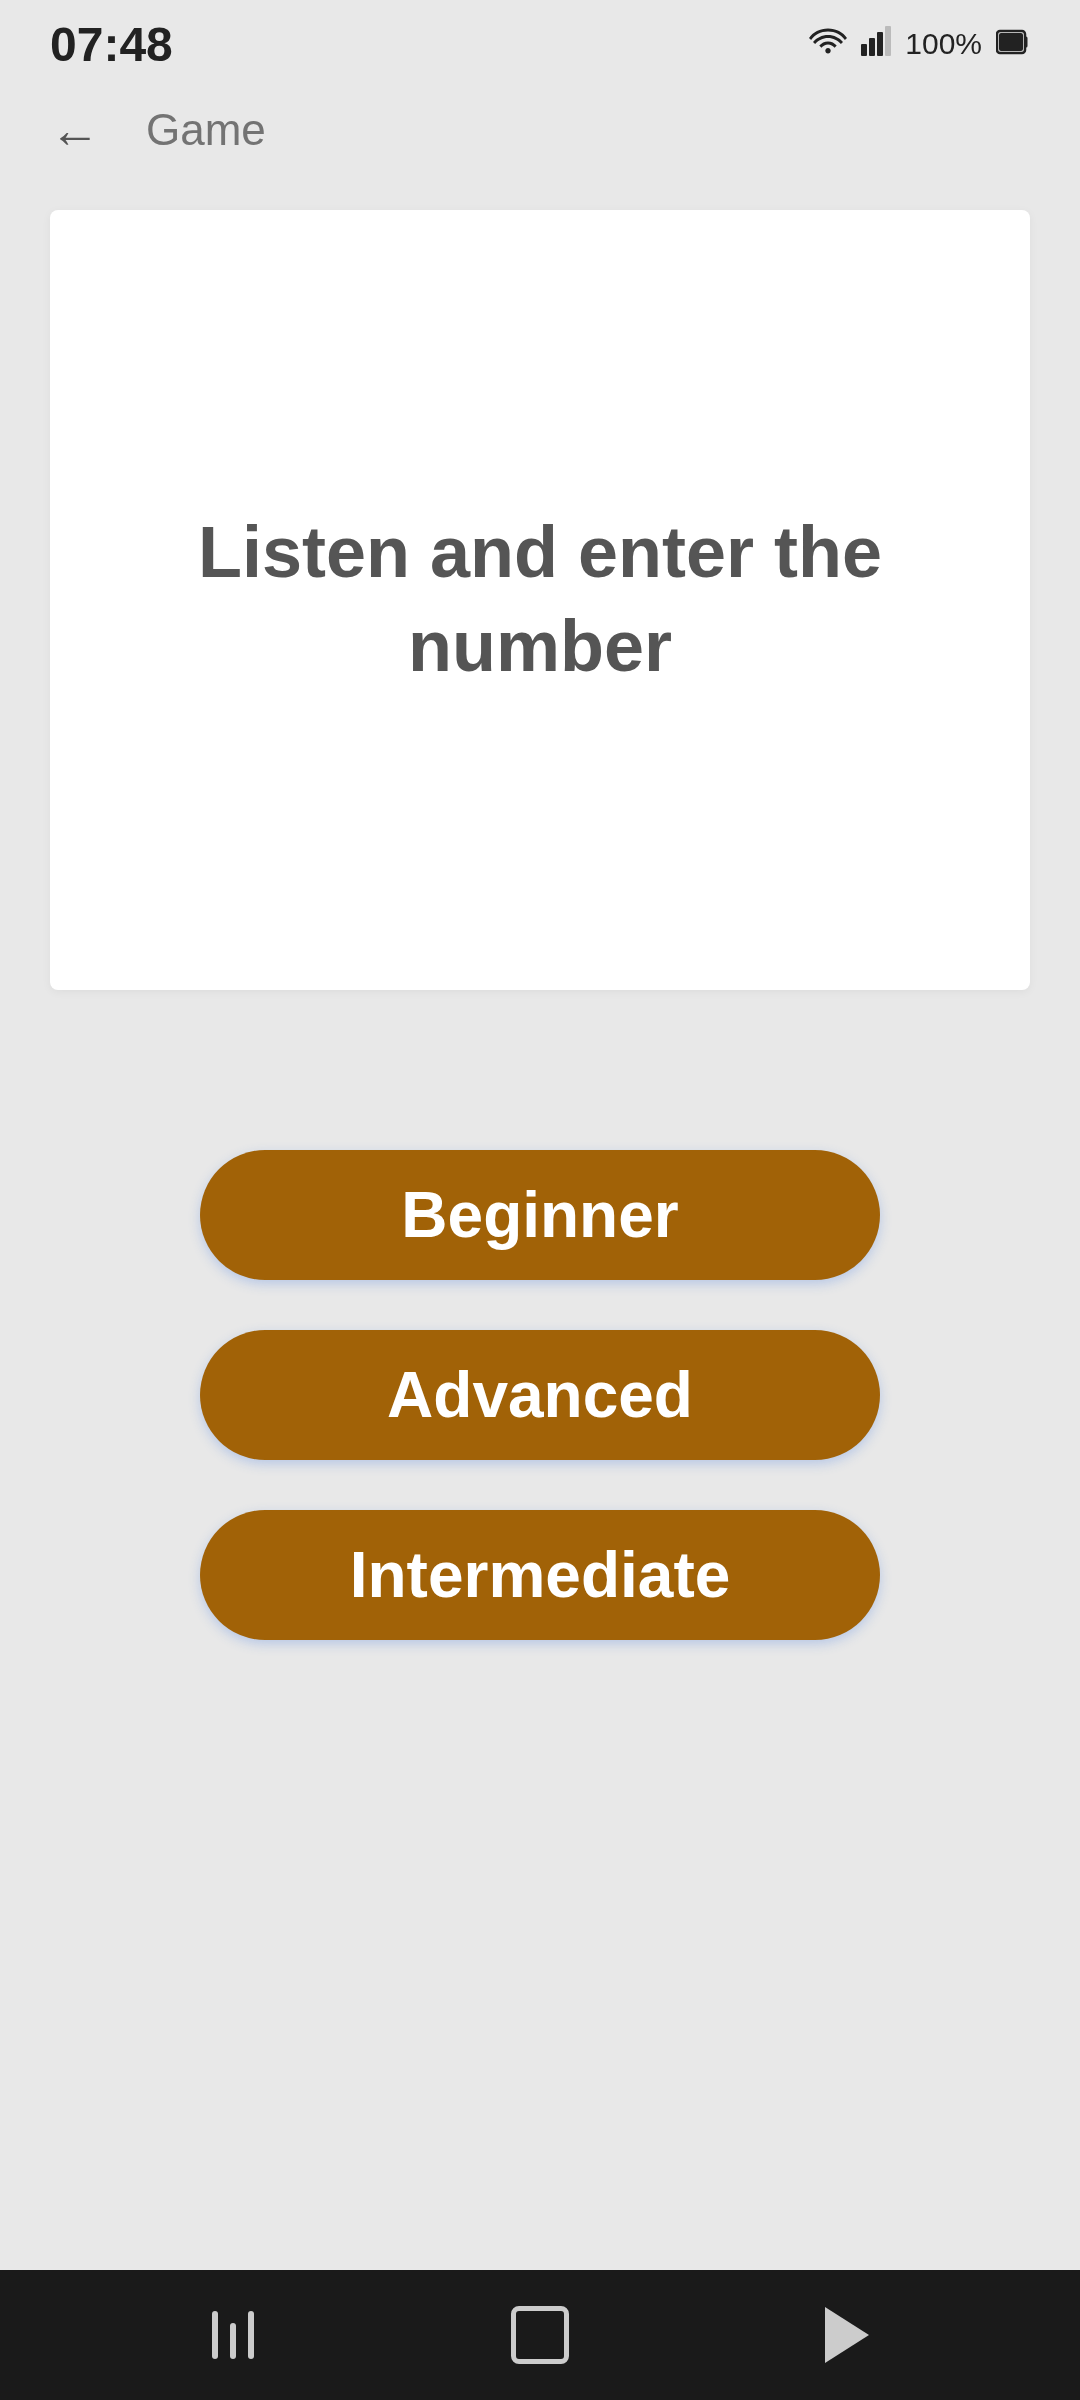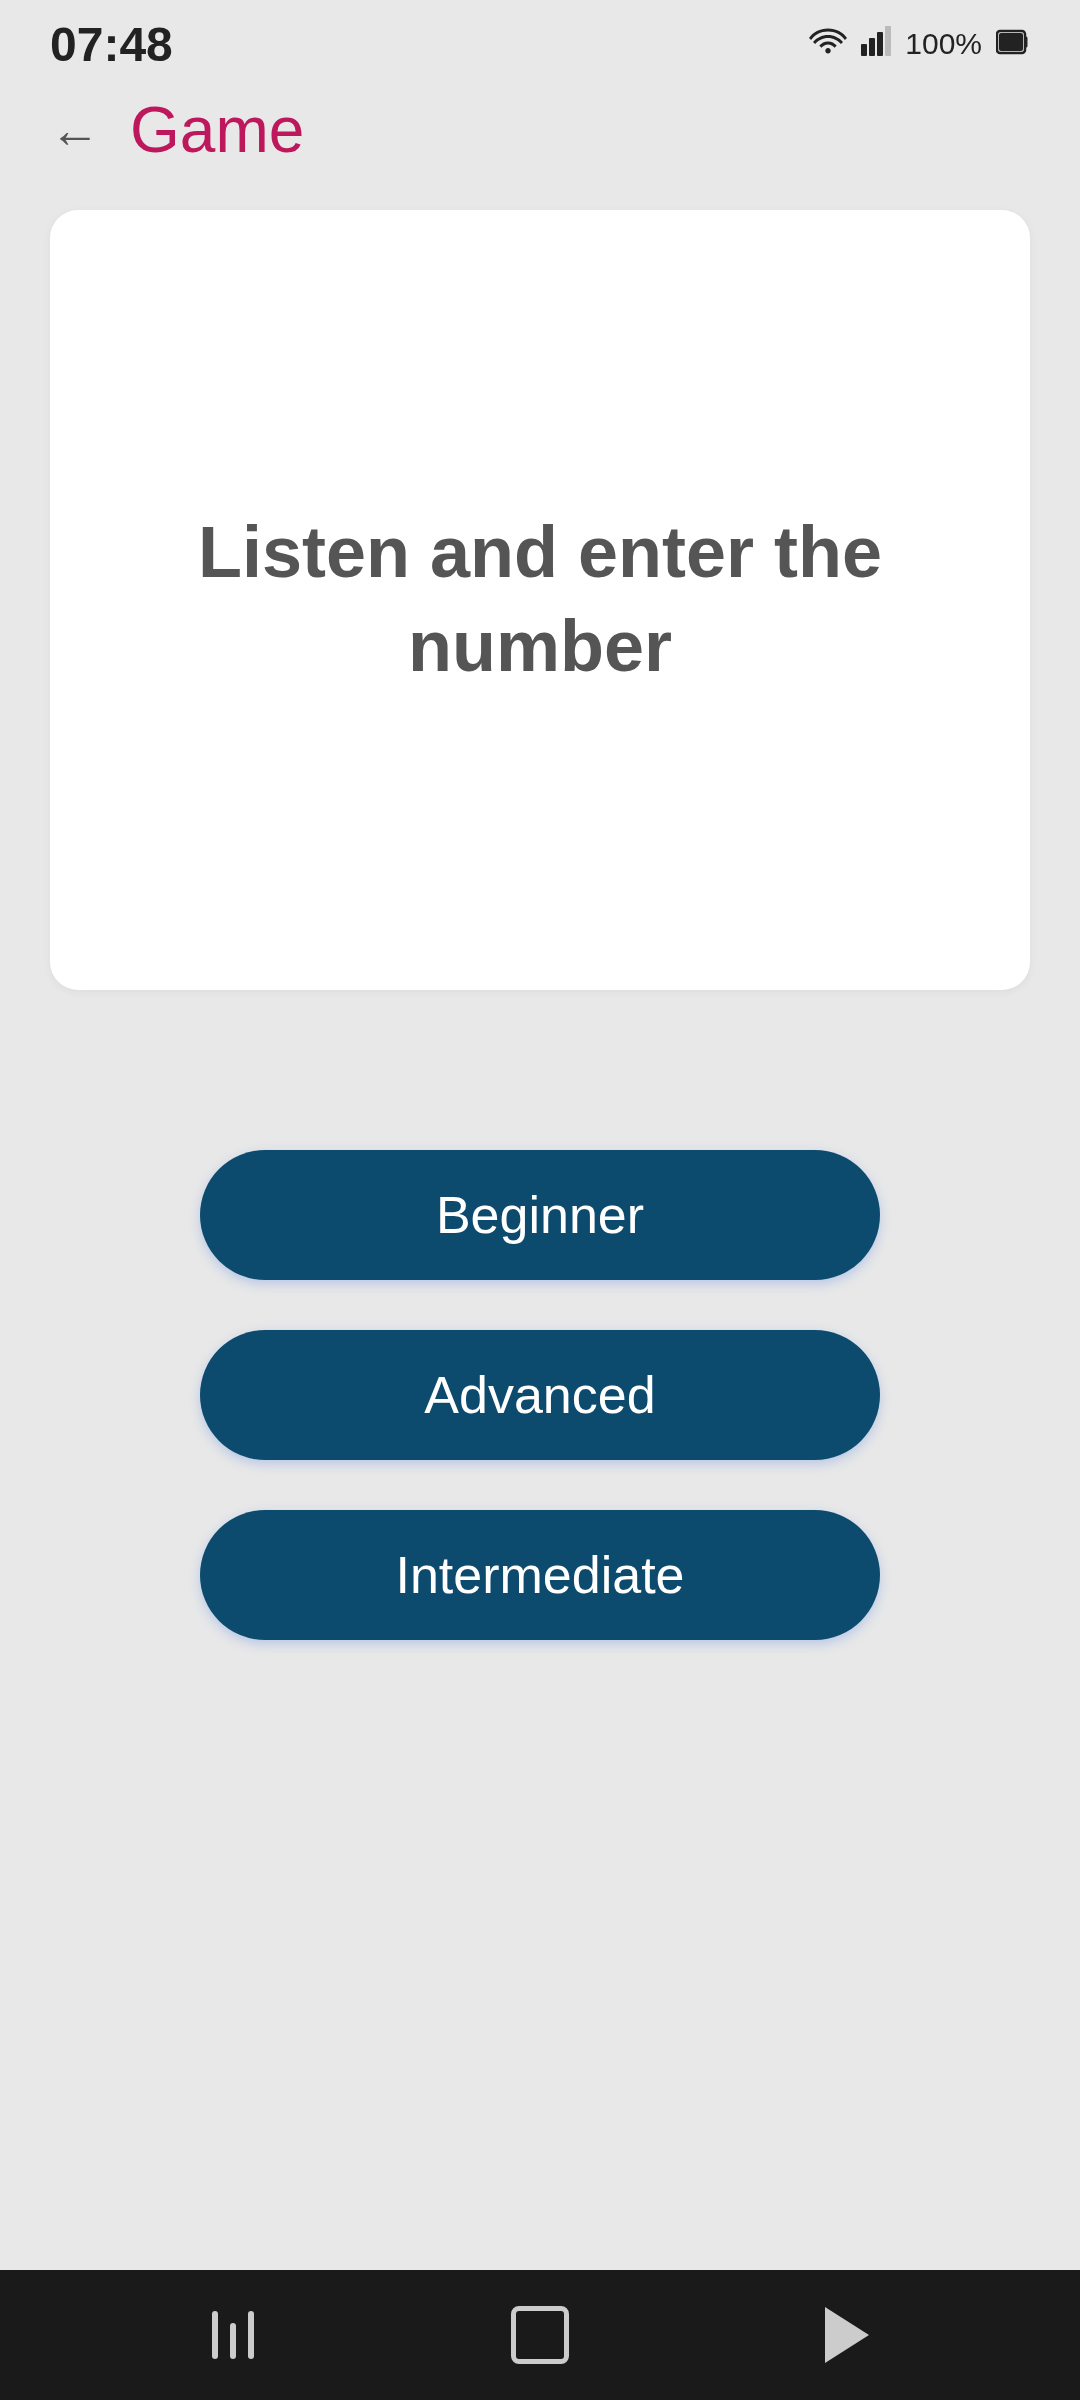--- a/index.html
+++ b/index.html
@@ -71,39 +71,39 @@
       justify-content: center;
     }
 
     .back-arrow {
       font-size: 50px;
       color: #555;
       line-height: 1;
     }
 
     .page-title {
-      font-size: 64px;
+      font-size: 44px;
       font-weight: 500;
-      color: #be185d;
-      margin-left: 20px;
+      color: #737373;
+      margin-left: 36px;
     }
 
     
     .main-content {
       flex: 1;
       display: flex;
       flex-direction: column;
       align-items: center;
       padding: 30px 50px;
     }
 
     
     .card {
       background-color: #ffffff;
-      border-radius: 28px;
+      border-radius: 8px;
       width: 100%;
       height: 780px;
       display: flex;
       align-items: center;
       justify-content: center;
       padding: 60px;
       box-shadow: 0 2px 10px rgba(0,0,0,0.05);
     }
 
     .card-text {
@@ -122,24 +122,24 @@
       align-items: center;
       gap: 50px;
       margin-top: 160px;
     }
 
     .level-button {
       width: 680px;
       height: 130px;
       border-radius: 65px;
       border: none;
-      background-color: #0c4a6e;
+      background-color: #a16207;
       color: #ffffff;
-      font-size: 52px;
-      font-weight: 400;
+      font-size: 64px;
+      font-weight: 700;
       cursor: pointer;
       display: flex;
       align-items: center;
       justify-content: center;
       box-shadow: 0 4px 12px rgba(74, 127, 224, 0.3);
     }
 
     
     .nav-bar {
       height: 130px;

